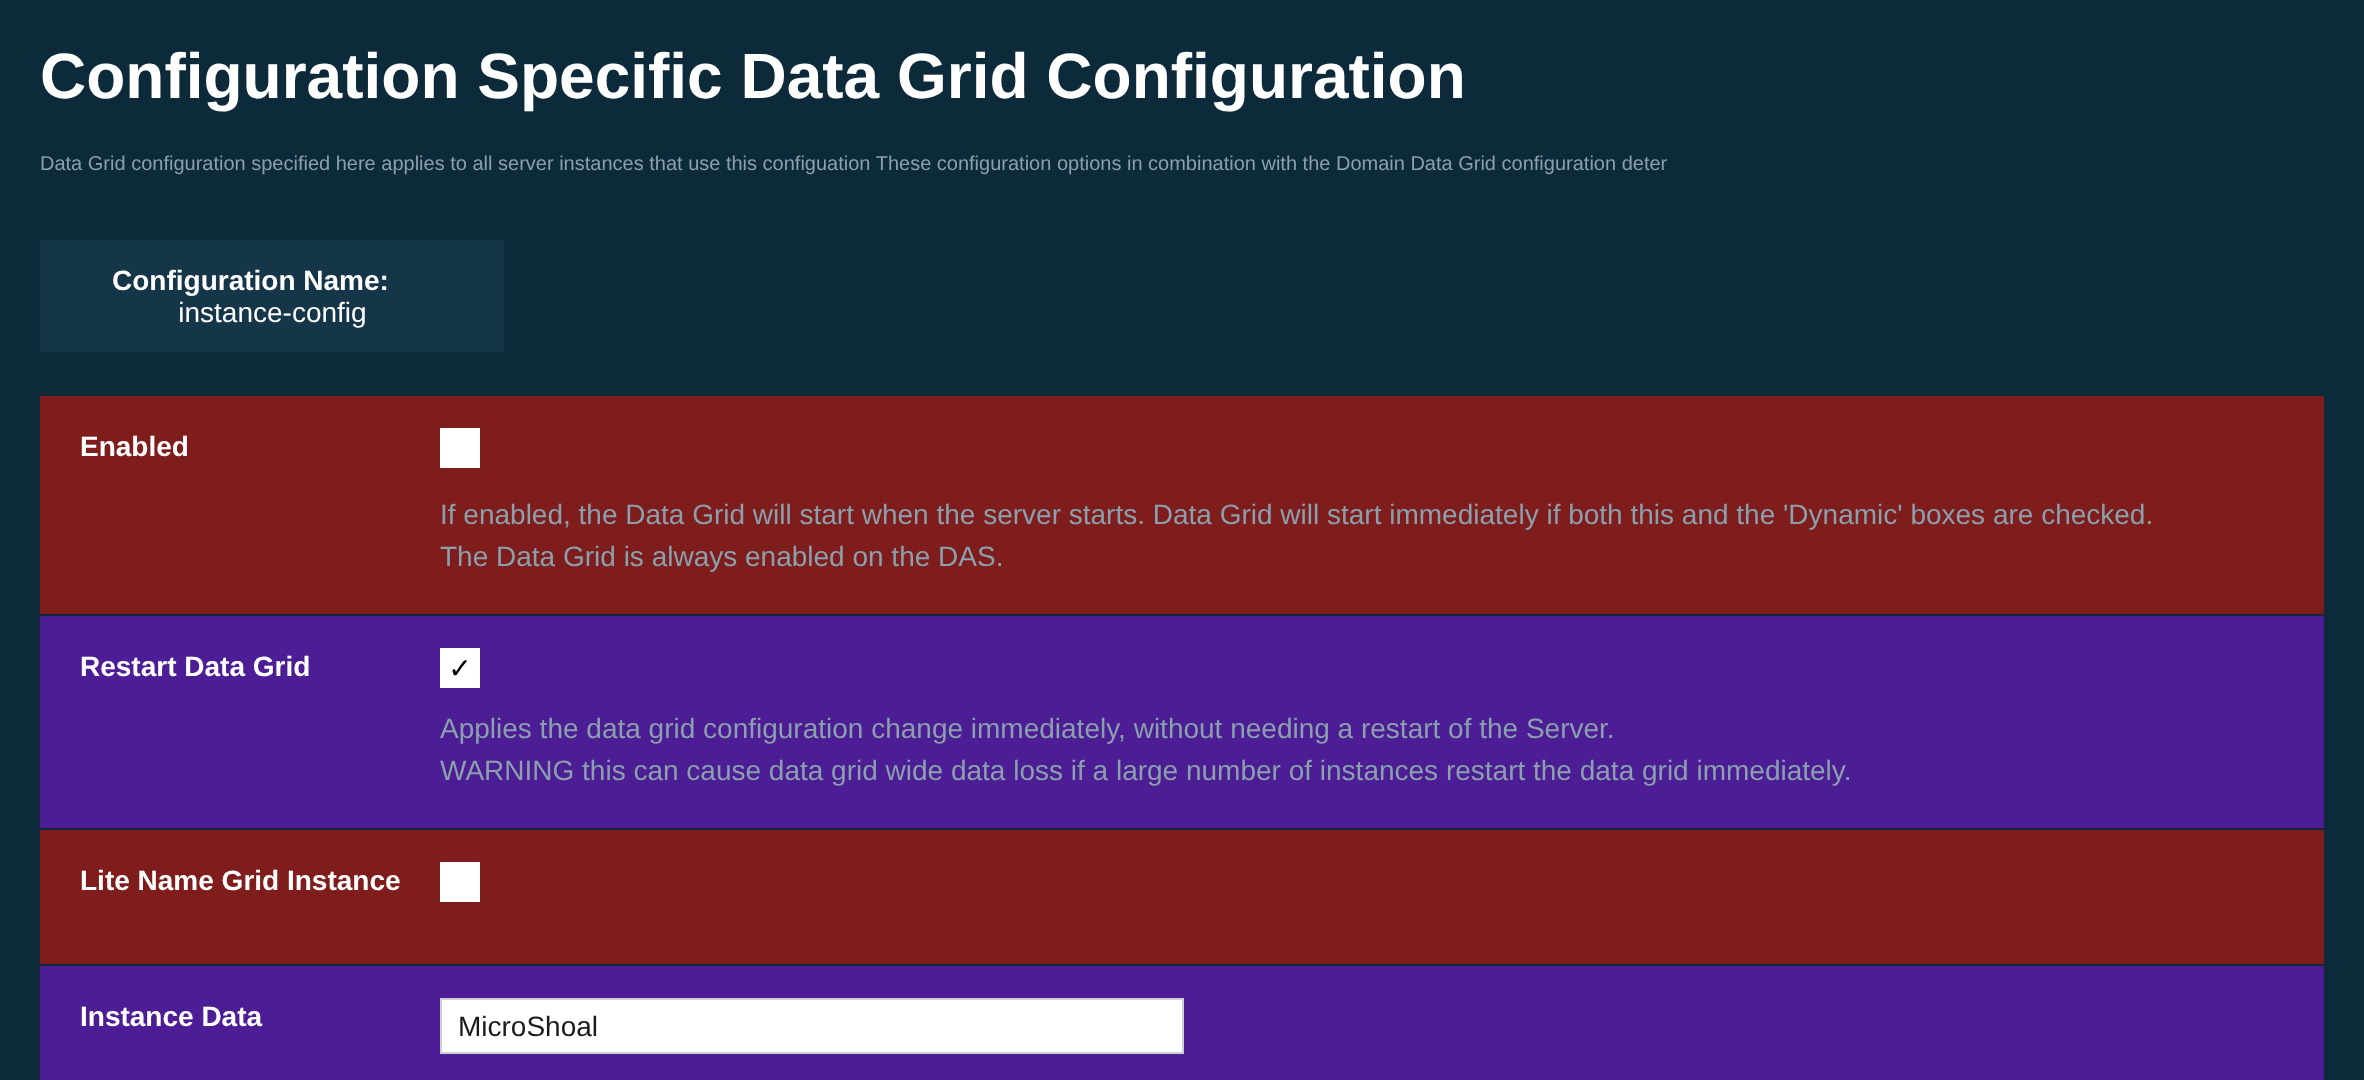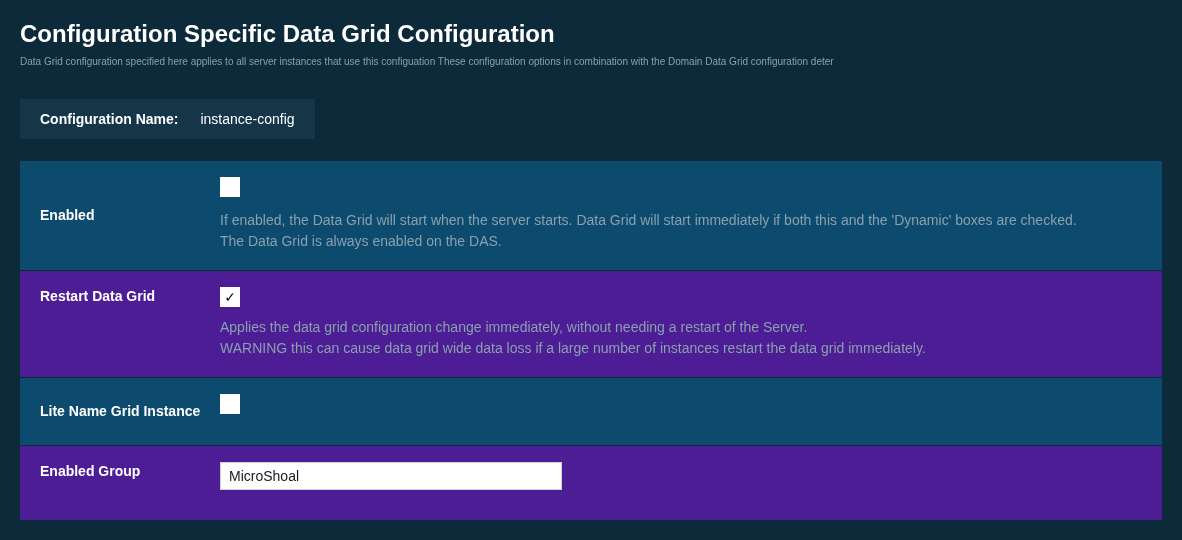--- a/index.html
+++ b/index.html
@@ -13,59 +13,59 @@
       font-family: -apple-system, BlinkMacSystemFont, "Segoe UI", Arial, sans-serif;
       font-size: 14px;
       width: 1182px;
       height: 540px;
       overflow: hidden;
     }
     .page {
       padding: 20px 20px 0 20px;
     }
     h1 {
-      font-size: 24px;
+      font-size: 32px;
       font-weight: 700;
       color: #ffffff;
-      margin-bottom: 8px;
+      margin-bottom: 20px;
     }
     .intro {
       color: #8aa0ad;
       font-size: 10px;
       margin-bottom: 32px;
       white-space: nowrap;
       overflow: hidden;
     }
     .name-bar {
       background-color: #153548;
       display: inline-flex;
       align-items: center;
-      padding: 12px 20px;
+      padding: 12px 36px;
       margin-bottom: 22px;
+      flex-direction: column;
     }
     .name-bar .label {
       font-weight: 700;
       color: #ffffff;
       margin-right: 22px;
     }
     .name-bar .value {
       color: #ffffff;
       font-weight: 400;
     }
     .form {
       width: 100%;
     }
     .row {
       display: flex;
       padding: 16px 20px 18px 20px;
       border-bottom: 1px solid #0c2a3a;
     }
     .row.alt {
-      background-color: #0c4a6e;
-      align-items: center;
+      background-color: #7f1d1d;
     }
     .row.norm {
       background-color: #4c1d95;
     }
     .row .lbl {
       width: 180px;
       flex-shrink: 0;
       font-weight: 700;
       color: #ffffff;
       padding-top: 1px;
@@ -86,21 +86,21 @@
       font-size: 14px;
       color: #000;
       line-height: 1;
     }
     .help {
       color: #8aa0ad;
       font-size: 14px;
       line-height: 1.5;
     }
     .input-text {
-      width: 342px;
+      width: 372px;
       height: 28px;
       background-color: #ffffff;
       border: 1px solid #cfcfcf;
       padding: 4px 8px;
       font-size: 14px;
       color: #1a1a1a;
       margin-bottom: 12px;
     }
   </style>
 </head>
@@ -134,21 +134,21 @@
     </div>
 
     <div class="row alt">
       <div class="lbl">Lite Name Grid Instance</div>
       <div class="ctrl">
         <div class="checkbox"></div>
       </div>
     </div>
 
     <div class="row norm">
-      <div class="lbl">Enabled Group</div>
+      <div class="lbl">Instance Data</div>
       <div class="ctrl">
         <input type="text" class="input-text" value="MicroShoal" style="">
         
       </div>
     </div>
 
   </div>
 </div>
 
 </body></html>

